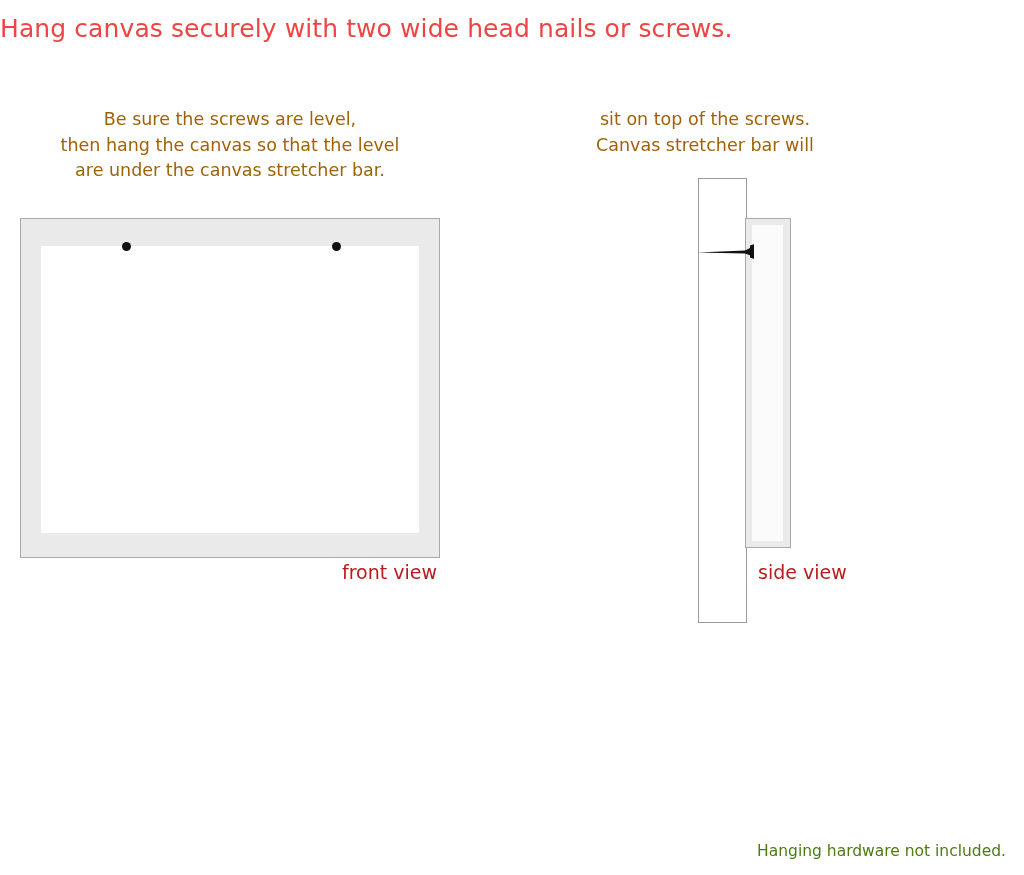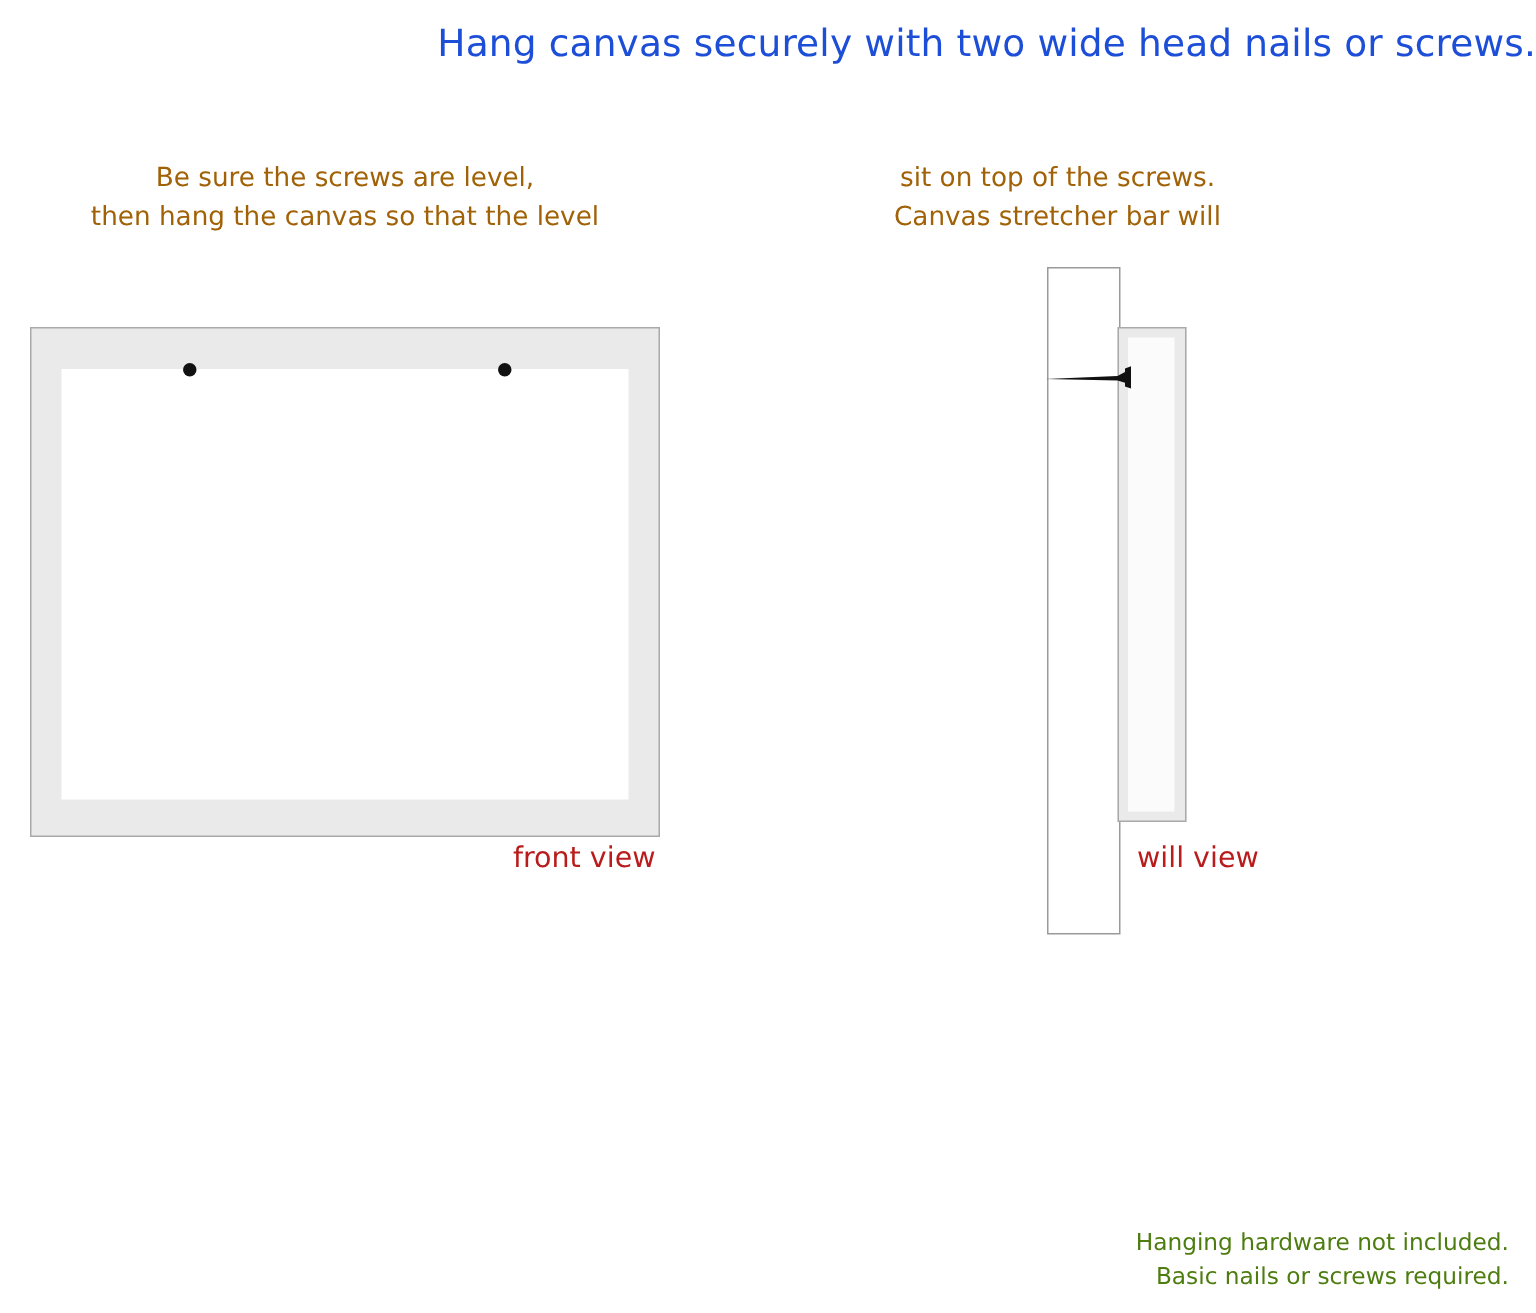--- a/index.html
+++ b/index.html
@@ -15,24 +15,24 @@
     color: #444444;
     overflow: hidden;
   }
 
   
   .headline {
     position: absolute;
     left: 0;
     top: 14px;
     width: 1024px;
-    text-align: right;
+    text-align: left;
     font-size: 25px;
     font-weight: 400;
-    color: #1d4ed8;
+    color: #ef4444;
     letter-spacing: 0.1px;
     white-space: nowrap;
   }
 
   
   .caption {
     position: absolute;
     font-size: 17.5px;
     line-height: 25.5px;
     color: #a16207;
@@ -153,20 +153,21 @@
   .footer div { white-space: nowrap; }
 </style>
 </head>
 <body>
 
 <div class="headline">Hang canvas securely with two wide head nails or screws.</div>
 
 <div class="caption caption-left">
   <div>Be sure the screws are level,</div>
   <div>then hang the canvas so that the level</div>
+  <div>are under the canvas stretcher bar.</div>
 </div>
 
 <div class="caption caption-right">
   <div>sit on top of the screws.</div>
   <div>Canvas stretcher bar will</div>
 </div>
 
 <div class="front-view">
   <div class="front-frame">
     <div class="front-inner"></div>
@@ -179,18 +180,17 @@
   <div class="wall-panel"></div>
   <div class="canvas-panel">
     <div class="canvas-panel-inner"></div>
   </div>
   <svg class="side-screw" viewBox="0 0 68 20">
     <path d="M0 10.6 L48 8.6 L53 6.0 L53 3.6 L57 2.2 L57 17.0 L53 15.6 L53 13.2 L48 11.6 Z" fill="#111111"></path>
   </svg>
 </div>
 
 <div class="view-label label-front">front view</div>
-<div class="view-label label-side">will view</div>
+<div class="view-label label-side">side view</div>
 
 <div class="footer">
   <div>Hanging hardware not included.</div>
-  <div>Basic nails or screws required.</div>
 </div>
 
 </body></html>

